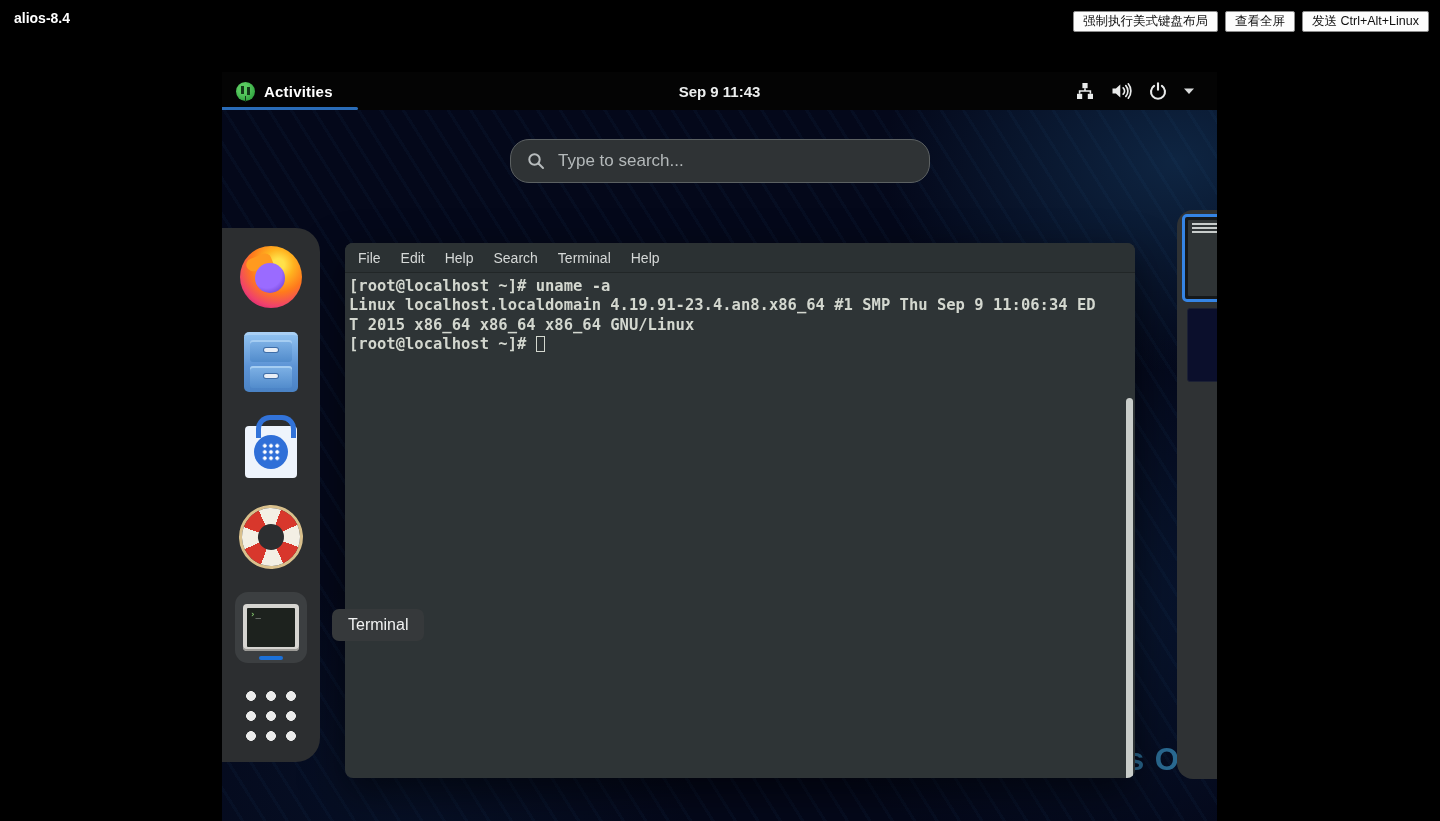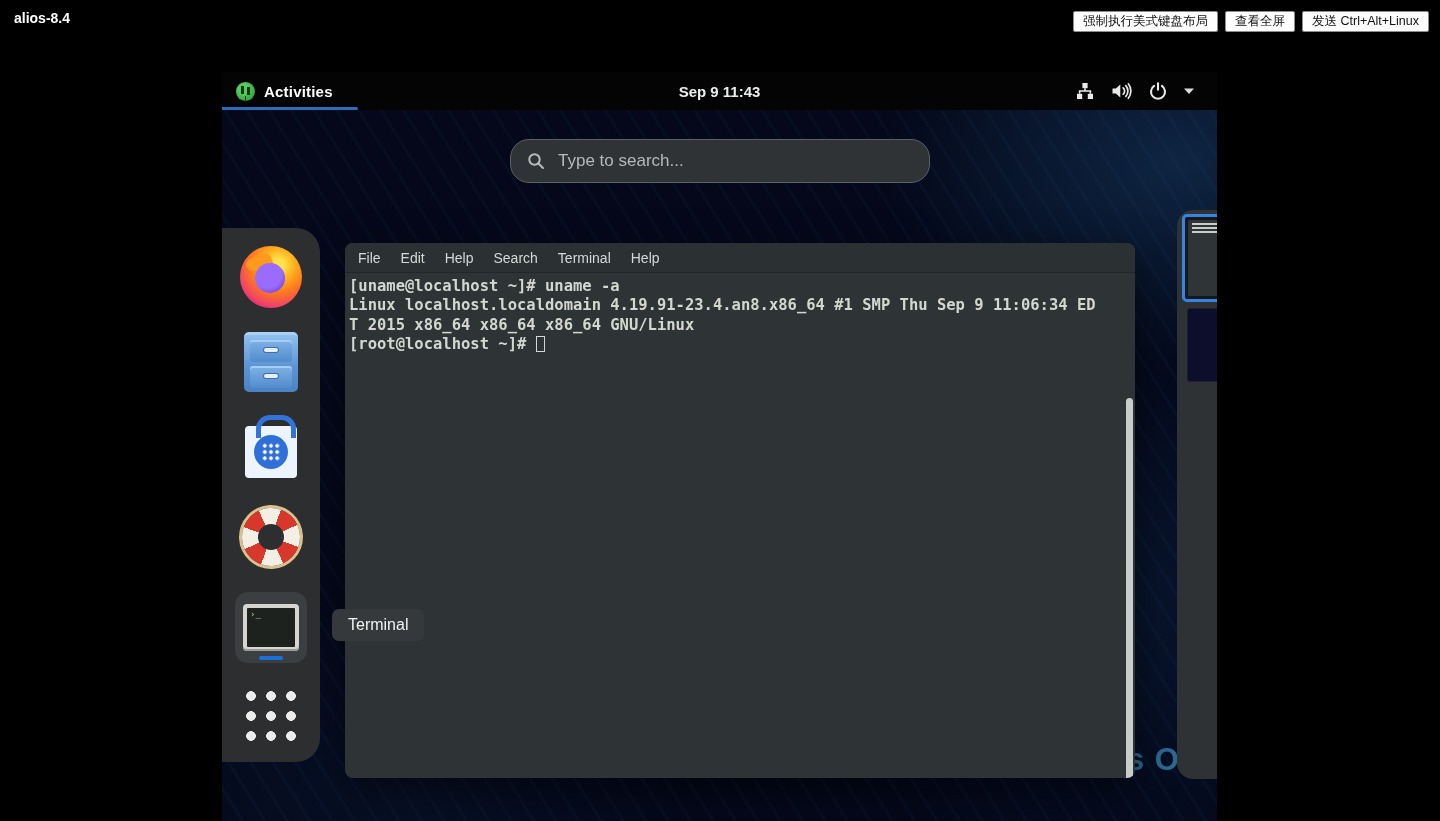--- a/index.html
+++ b/index.html
@@ -237,21 +237,21 @@
   <div class="term-window">
     <div class="term-menubar">
       <span class="mi">File</span>
       <span class="mi">Edit</span>
       <span class="mi">Help</span>
       <span class="mi">Search</span>
       <span class="mi">Terminal</span>
       <span class="mi">Help</span>
     </div>
     <div class="term-content">
-      <div class="line">[uname@localhost ~]# uname -a</div>
+      <div class="line">[root@localhost ~]# uname -a</div>
       <div class="line">Linux localhost.localdomain 4.19.91-23.4.an8.x86_64 #1 SMP Thu Sep 9 11:06:34 ED</div>
       <div class="line">T 2015 x86_64 x86_64 x86_64 GNU/Linux</div>
       <div class="line"><span>[root@localhost ~]# </span><span class="cursor"></span></div>
       <div class="term-scrollbar"></div>
     </div>
   </div>
 
   <div class="ws-panel">
     <div class="ws-thumb-active">
       <div class="ws-mini-term">

